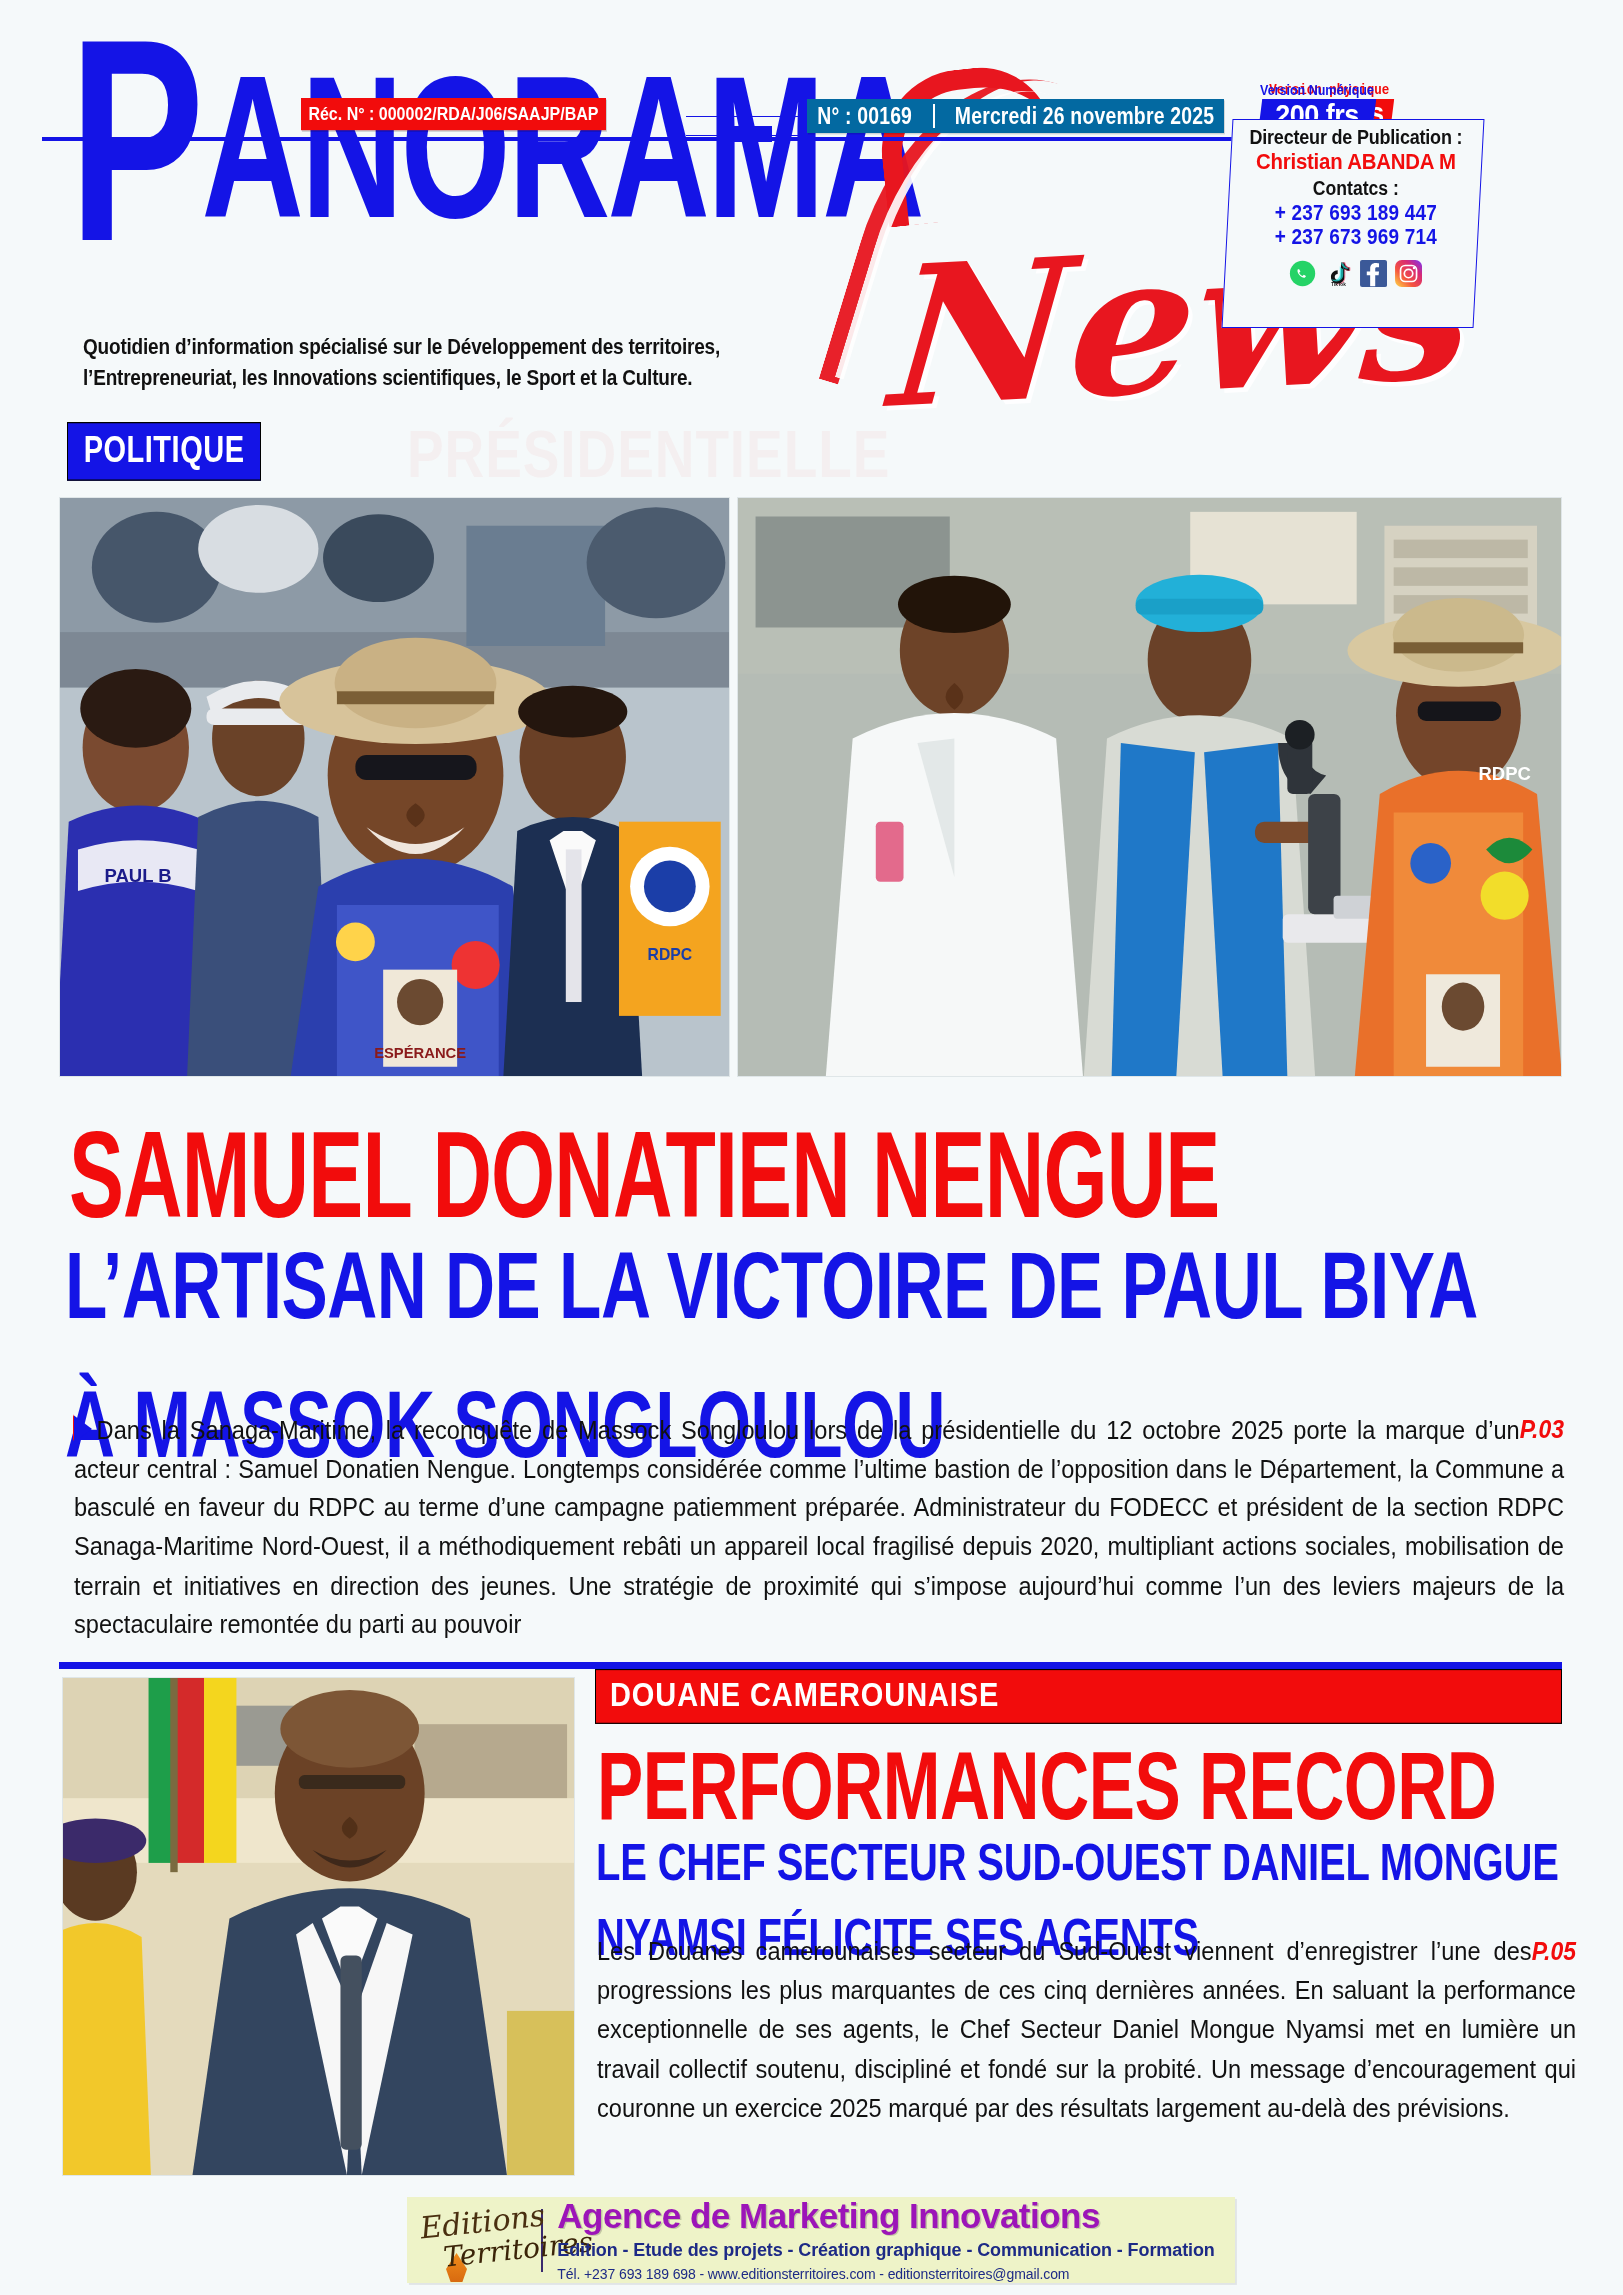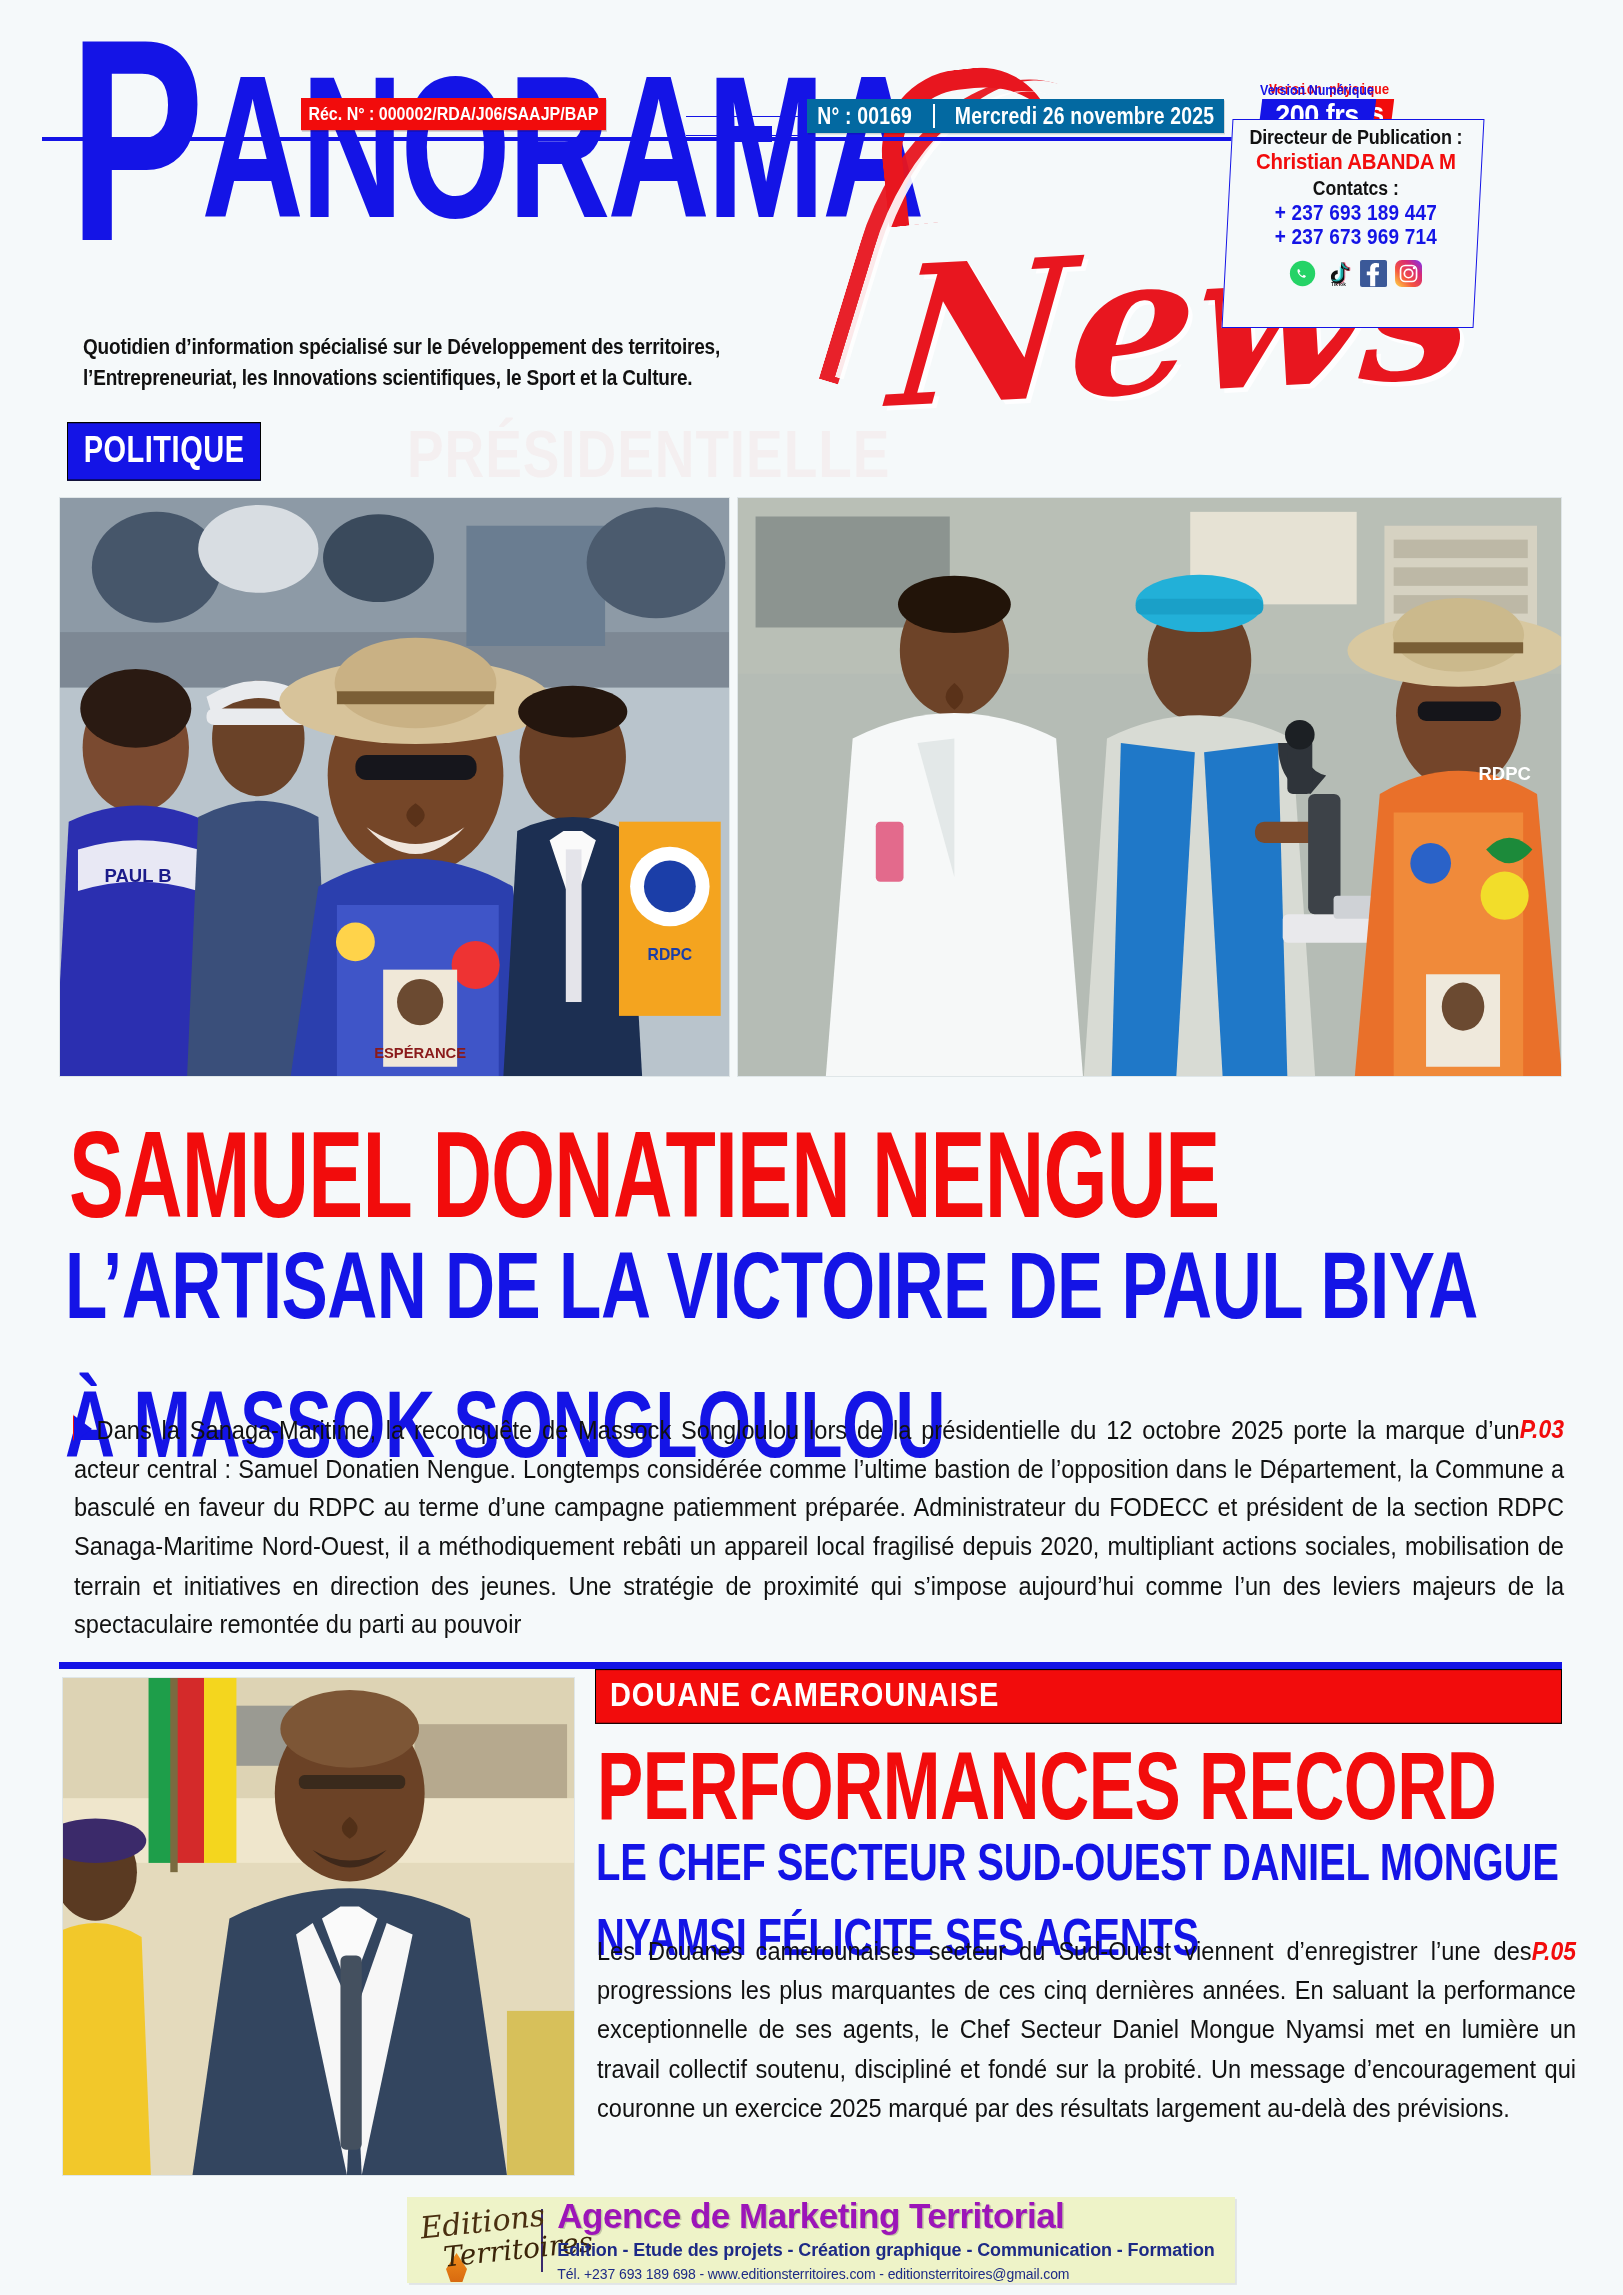--- a/index.html
+++ b/index.html
@@ -581,20 +581,20 @@
   <div class="art2-body"><span class="pageref">P.05</span><span>Les Douanes camerounaises secteur du Sud-Ouest viennent d’enregistrer l’une des progressions les plus marquantes de ces cinq dernières années. En saluant la performance exceptionnelle de ses agents, le Chef Secteur Daniel Mongue Nyamsi met en lumière un travail collectif soutenu, discipliné et fondé sur la probité. Un message d’encouragement qui couronne un exercice 2025 marqué par des résultats largement au-delà des prévisions.</span></div>
 
   <div class="footer-ad">
     <div class="ad-logo">
       <div class="ad-ed">Editions</div>
       <div class="ad-flame"></div>
       <div class="ad-terr">Territoires</div>
     </div>
     <div class="ad-divider"></div>
     <div class="ad-text">
-      <div class="ad-title">Agence de Marketing Territorial</div>
+      <div class="ad-title">Agence de Marketing Innovations</div>
       <div class="ad-sub">Edition - Etude des projets - Création graphique - Communication - Formation</div>
       <div class="ad-contact">Tél.  +237 693 189 698 - www.editionsterritoires.com - editionsterritoires@gmail.com</div>
     </div>
   </div>
 
 </div>
 
 
 </body></html>

